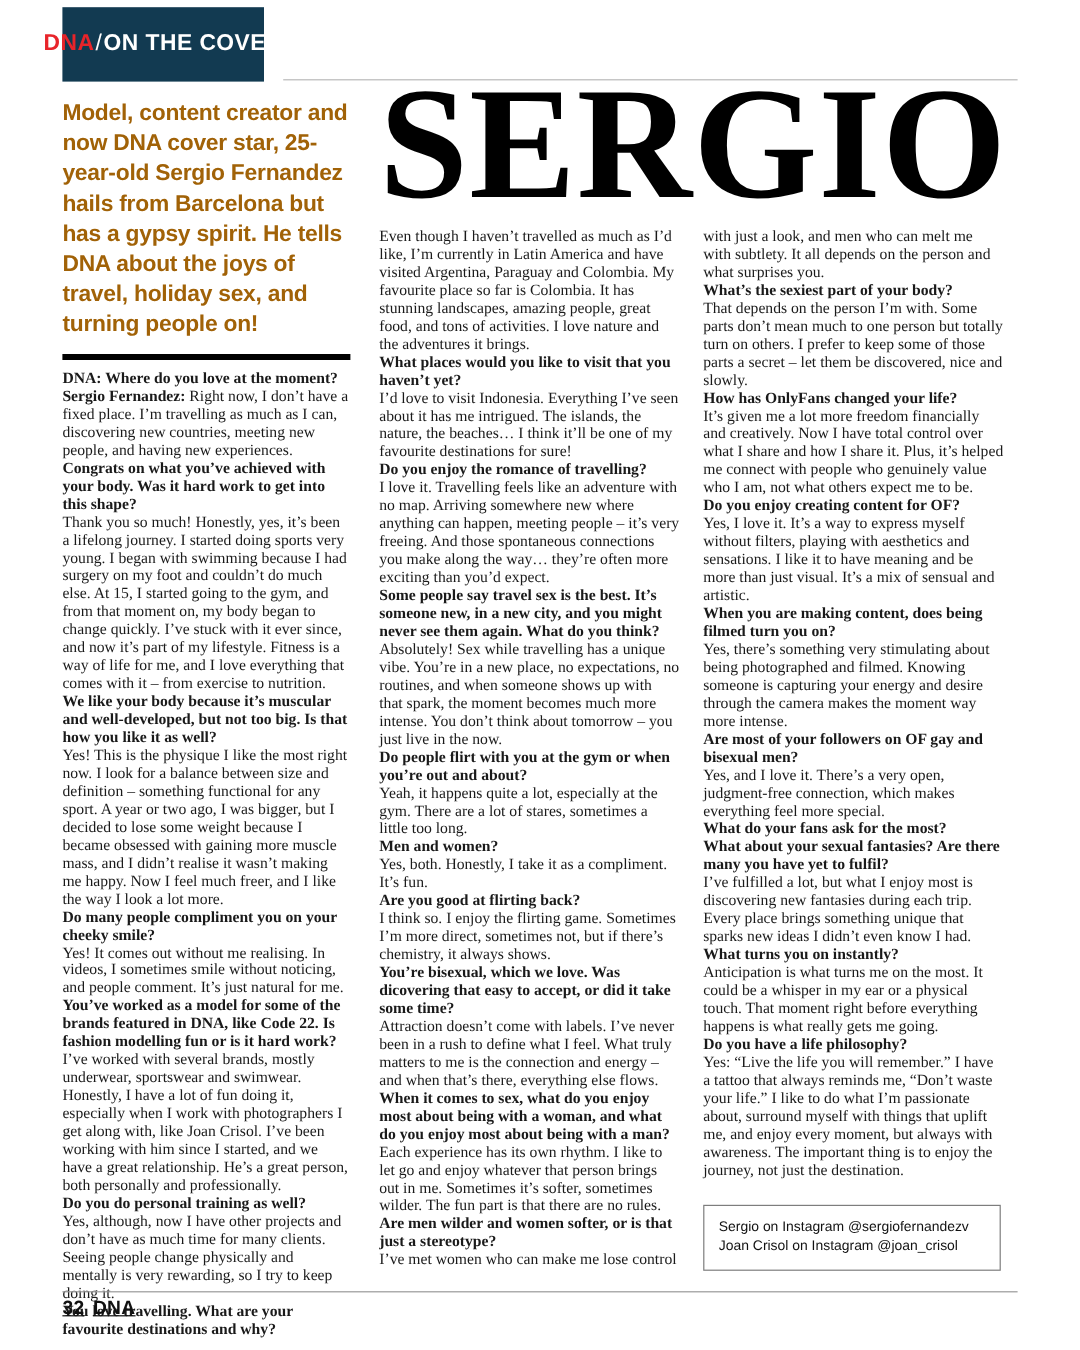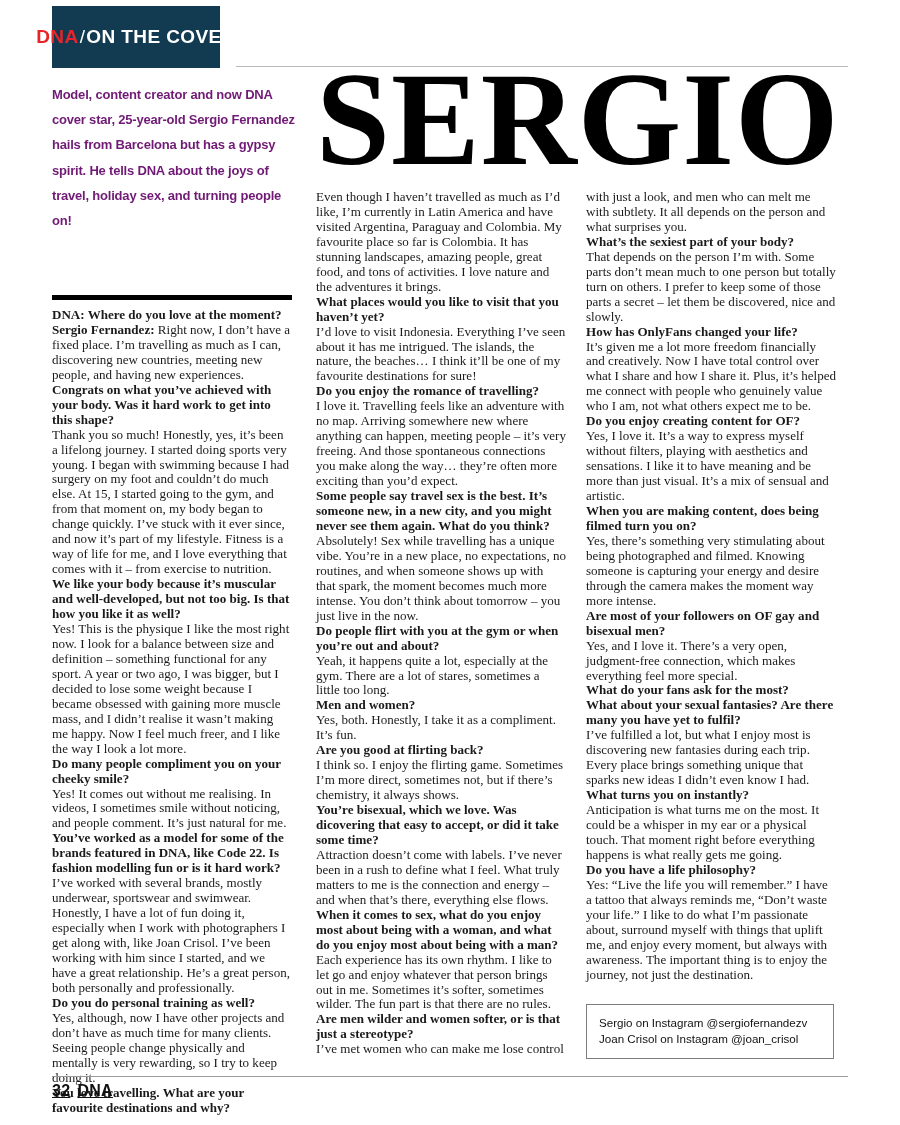--- a/index.html
+++ b/index.html
@@ -56,24 +56,24 @@
   }
 
   
   .standfirst {
     position: absolute;
     left: 52px;
     top: 82px;
     width: 252px;
     font-family: "Liberation Sans", sans-serif;
     font-weight: bold;
-    font-size: 13px;
+    font-size: 19px;
     line-height: 25.2px;
     letter-spacing: -0.2px;
-    color: #701a75;
+    color: #a16207;
   }
 
   .intro-rule {
     position: absolute;
     left: 52px;
     top: 295px;
     width: 240px;
     height: 5px;
     background: #000000;
   }

